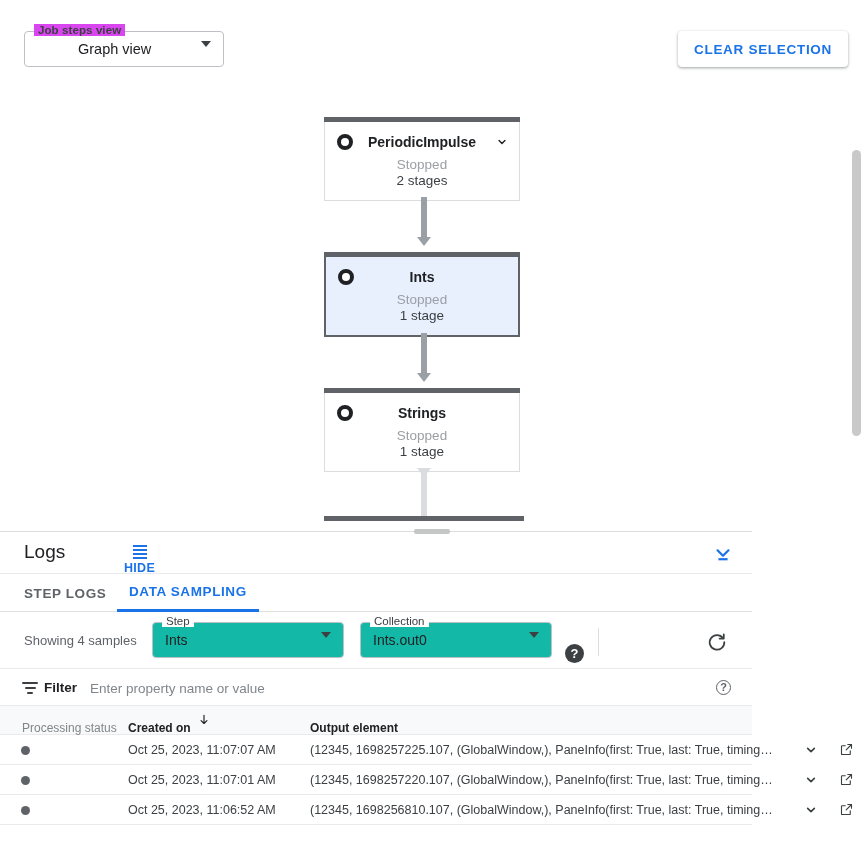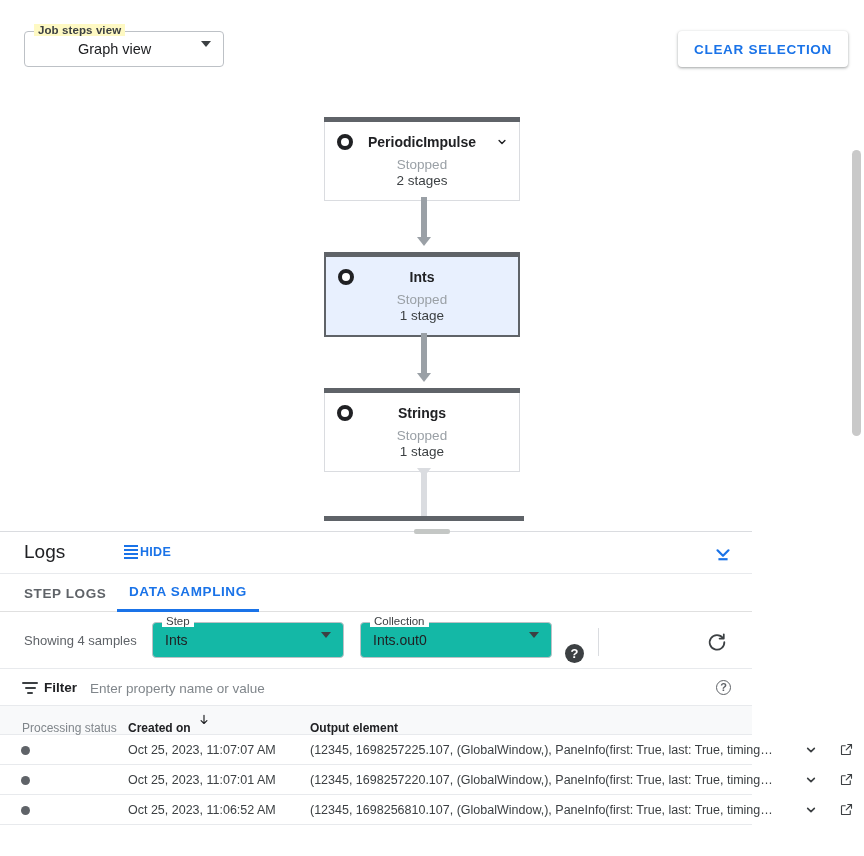--- a/index.html
+++ b/index.html
@@ -18,21 +18,21 @@
     position: absolute; left: 0; top: 0; width: 864px; height: 531px;
     background: #ffffff; overflow: hidden;
   }
 
   .jobsteps-select {
     position: absolute; left: 24px; top: 31px; width: 200px; height: 36px;
     border: 1px solid #bdc1c6; border-radius: 4px; background: #fff;
   }
   .jobsteps-select .legend {
     position: absolute; left: 9px; top: -8px; padding: 0 4px;
-    background: #fef9c3; font-size: 11.5px; color: #3c4043; font-weight: 700;
+    background: #d946ef; font-size: 11.5px; color: #3c4043; font-weight: 700;
     letter-spacing: .1px;
   }
   .jobsteps-select .value {
     position: absolute; left: 12px; top: 9px; font-size: 14.5px; color: #202124; margin-left: 41px;
   }
   .caret-dn {
     width: 0; height: 0; border-left: 5.5px solid transparent;
     border-right: 5.5px solid transparent; border-top: 6.5px solid #3c4043;
   }
   .jobsteps-select .caret-wrap { position: absolute; right: 12px; top: 15px; }
@@ -110,20 +110,21 @@
     position: relative; height: 42px; border-bottom: 1px solid #e8eaed;
   }
   .logs-title {
     position: absolute; left: 24px; top: 9px; font-size: 19px; color: #202124;
   }
   .hide-link {
     position: absolute; left: 124px; top: 13px;
     display: flex; align-items: center; gap: 2px;
     color: #1a73e8; font-size: 12.5px; font-weight: 700; letter-spacing: .3px;
     cursor: pointer;
+    flex-direction: column;
   }
   .hamburger { display: flex; flex-direction: column; gap: 2px; width: 14px; }
   .hamburger i { display: block; height: 2px; background: #1a73e8; width: 100%; }
   .collapse-btn {
     position: absolute; right: 18px; top: 11px; width: 22px; height: 22px; cursor: pointer;
   }
 
   .tabs {
     position: relative; height: 38px; border-bottom: 1px solid #e0e0e0;
   }

